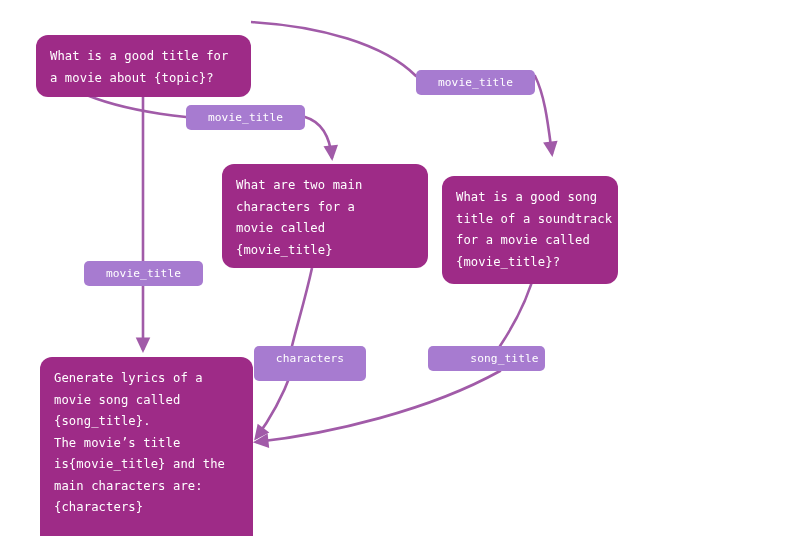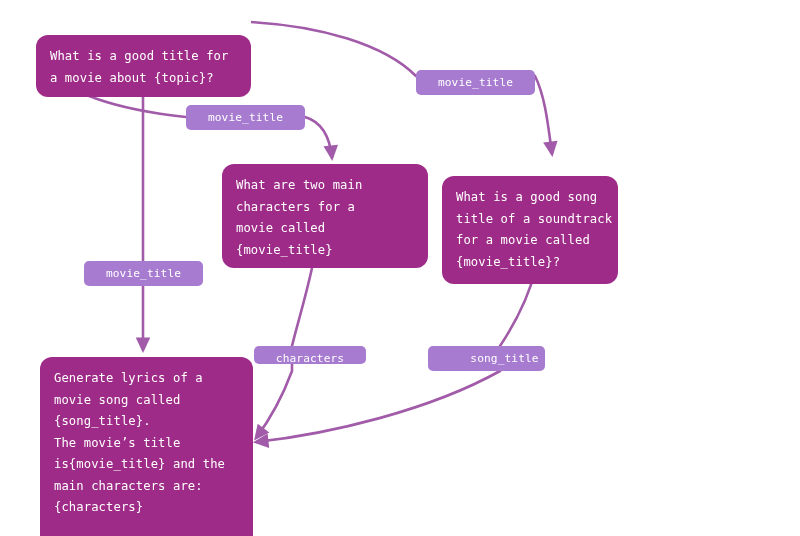--- a/index.html
+++ b/index.html
@@ -93,17 +93,17 @@
 is{movie_title} and the
 main characters are:
 {characters}</div>
 
   <div class="edge-label" style="left:186px; top:105px; width:119px; height:25px;">movie_title</div>
 
   <div class="edge-label" style="left:416px; top:70px; width:119px; height:25px;">movie_title</div>
 
   <div class="edge-label" style="left:84px; top:261px; width:119px; height:25px;">movie_title</div>
 
-  <div class="edge-label" style="left:254px; top:346px; width:112px; height:18px;">characters</div>
+  <div class="edge-label" style="left:254px; top:346px; width:112px; height:35px;">characters</div>
 
   <div class="edge-label" style="left:428px; top:346px; width:117px; height:25px;padding-left:36px;">song_title</div>
 
 </div>
 
 </body></html>

